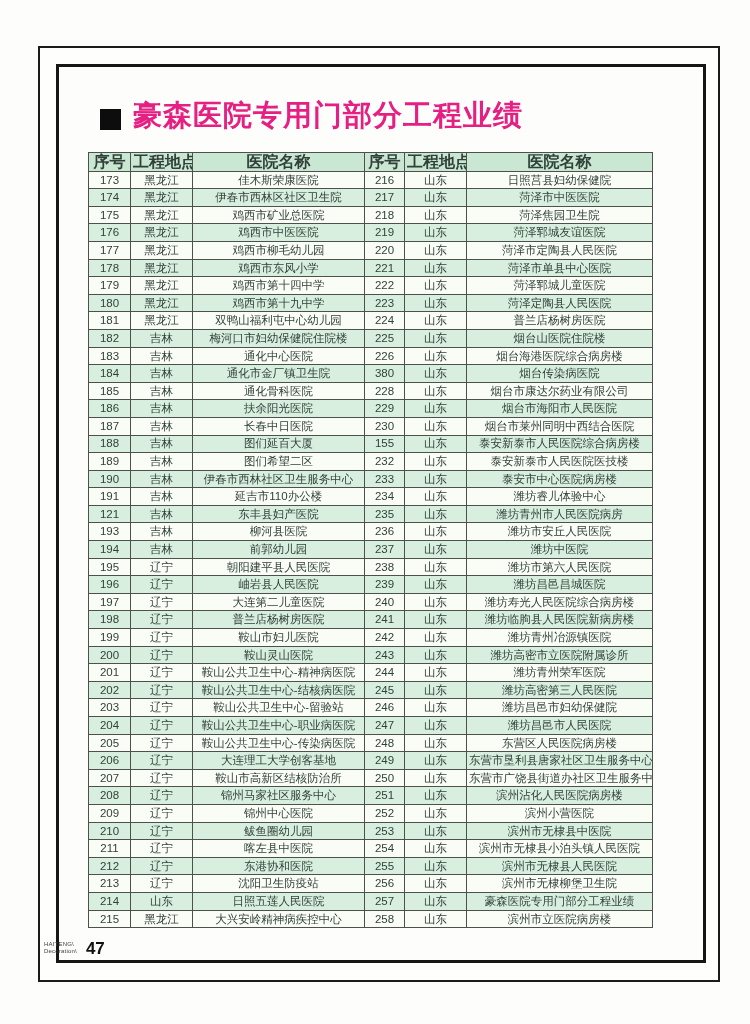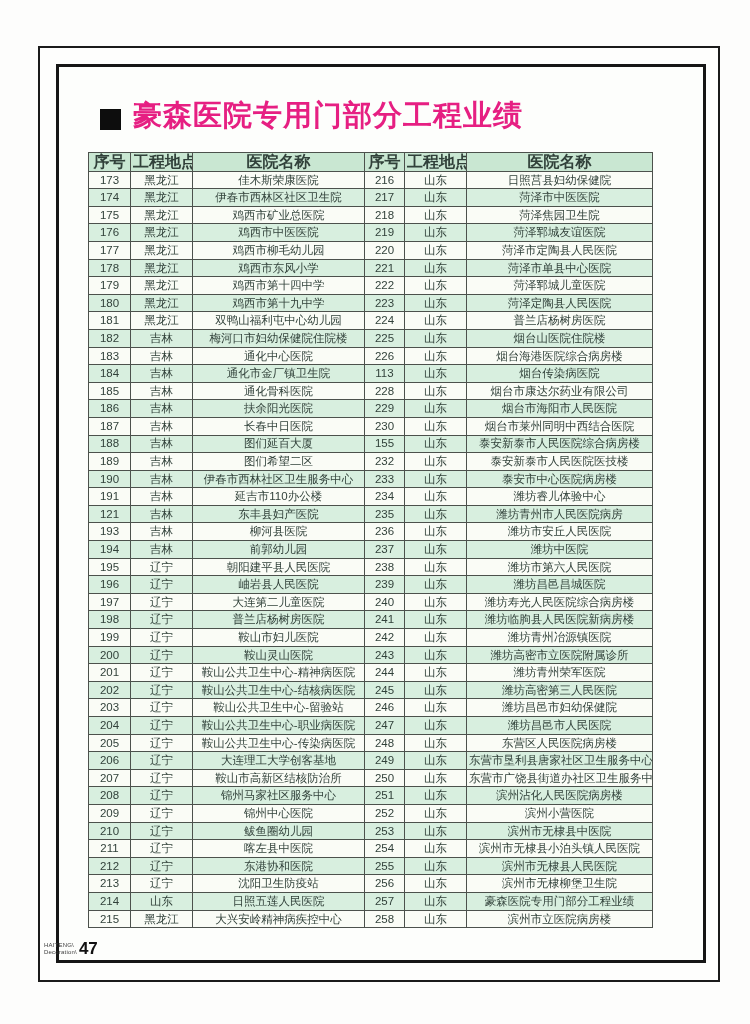--- a/index.html
+++ b/index.html
@@ -68,21 +68,21 @@
   }
   .perf-table tr.stripe td { background:var(--stripe-green); }
   .col-no    { width:42px; }
   .col-loc   { width:62px; }
   .col-name  { width:172px; }
   .col-no2   { width:40px; }
   .col-loc2  { width:62px; }
   .col-name2 { width:186px; }
   .footer-brand {
     position:absolute; left:44px; top:941px;
-    display:flex; align-items:flex-end; gap:3px;
+    display:flex; align-items:flex-start; gap:10px;
     z-index:3;
     background:transparent;
   }
   .brand-lines {
     display:flex; flex-direction:column;
     font-size:6px; line-height:7px;
     color:#3c3c3c; letter-spacing:0.2px;
   }
   .brand-page {
     font-size:17px; font-weight:bold; color:#111;
@@ -205,21 +205,21 @@
         <td>吉林</td>
         <td>通化中心医院</td>
         <td>226</td>
         <td>山东</td>
         <td>烟台海港医院综合病房楼</td>
       </tr>
       <tr class="stripe">
         <td>184</td>
         <td>吉林</td>
         <td>通化市金厂镇卫生院</td>
-        <td>113</td>
+        <td>380</td>
         <td>山东</td>
         <td>烟台传染病医院</td>
       </tr>
       <tr>
         <td>185</td>
         <td>吉林</td>
         <td>通化骨科医院</td>
         <td>228</td>
         <td>山东</td>
         <td>烟台市康达尔药业有限公司</td>

